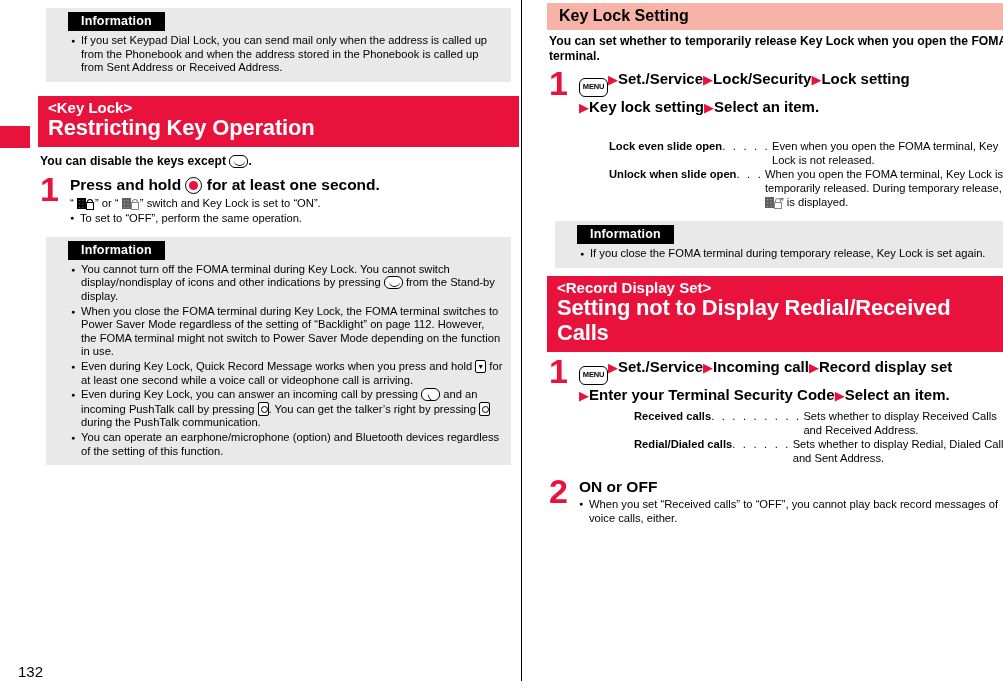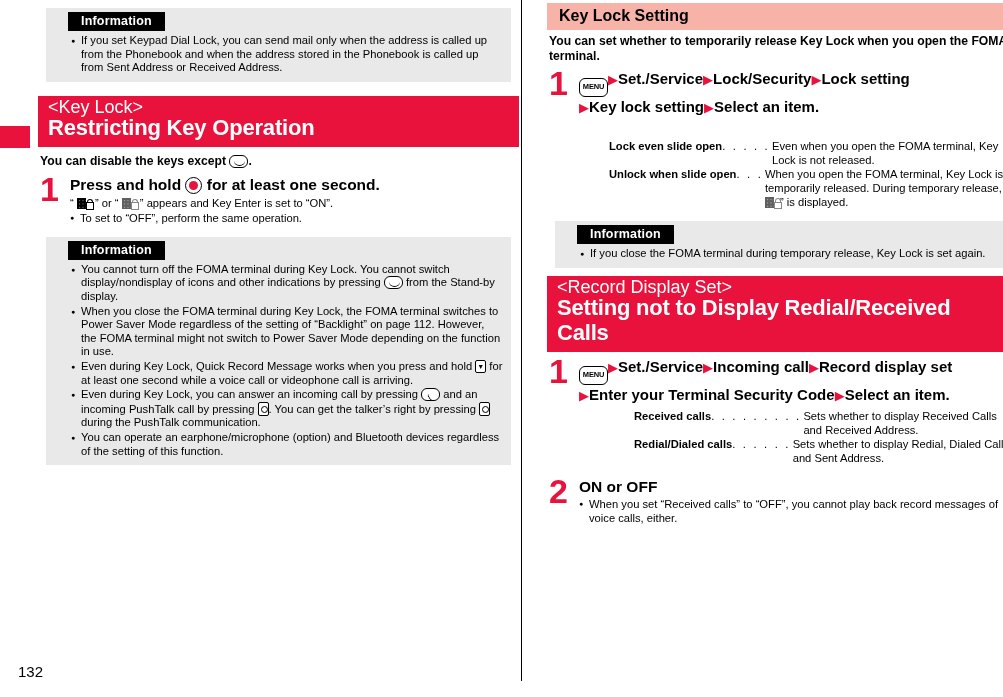--- a/index.html
+++ b/index.html
@@ -56,21 +56,21 @@
   .info-box li:before{
     content:"\25CF";
     position:absolute;left:0;top:0;
     font-size:7px;line-height:14px;
   }
   
   .banner{
     background:#e8123c;color:#fff;
     padding:4px 10px 7px 10px;
   }
-  .banner .sub{font-size:18px;font-weight:normal;line-height:15px;}
+  .banner .sub{font-size:15px;font-weight:bold;line-height:15px;}
   .banner .ttl{font-size:22px;font-weight:bold;line-height:25px;letter-spacing:-.2px;}
   
   .banner-pink{
     background:#f7b3a8;color:#000;
     padding:4px 10px 5px 12px;
     font-size:16px;font-weight:bold;
   }
   
   .lead{font-size:12.2px;font-weight:bold;line-height:15px;margin:7px 0 2px 2px;}
   .lead-r{font-size:12.2px;font-weight:bold;line-height:15px;margin:4px 0 2px 2px;}
@@ -217,21 +217,21 @@
   <div class="step" style="margin-top:6px;">
     <div class="step-num">1</div>
     <div class="step-title">
       <span>Press and hold </span><span class="key key-center"></span><span> for at least one second.</span>
     </div>
     <div class="step-note">
       <span>“</span>
       <span class="kp"><span class="grid"></span><span class="lock"></span></span>
       <span>” or “</span>
       <span class="kp gray"><span class="grid"></span><span class="lock"></span></span>
-      <span>” appears and Key Enter is set to “ON”.</span>
+      <span>” switch and Key Lock is set to “ON”.</span>
     </div>
     <ul class="step-bullets">
       <li>To set to “OFF”, perform the same operation.</li>
     </ul>
   </div>
 
   <div class="info-box" style="margin-top:12px;padding-top:3px;">
     <div class="info-head">Information</div>
     <ul>
       <li>

